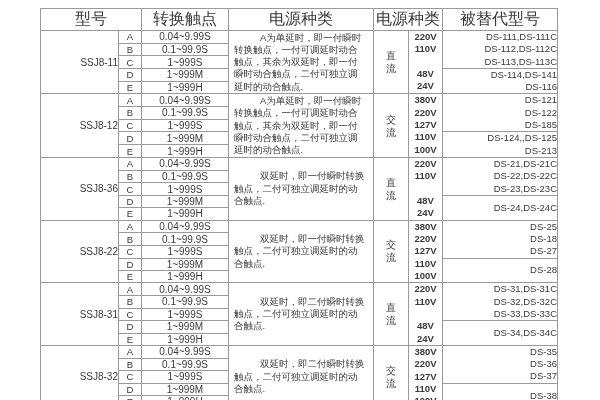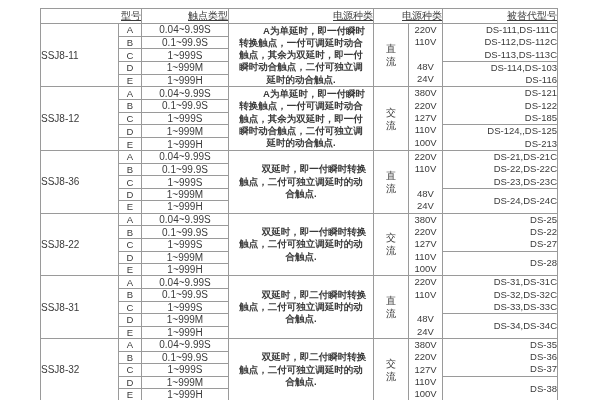--- a/index.html
+++ b/index.html
@@ -11,50 +11,50 @@
   .page{position:relative;width:600px;height:400px;overflow:hidden;background:#fff;}
   table.spec{
     position:absolute;left:40px;top:8px;width:517px;
     border-collapse:collapse;table-layout:fixed;
   }
   .spec th,.spec td{
     border:1px solid #9a9a9a;padding:0;overflow:hidden;white-space:nowrap;
   }
   .spec thead tr{height:14px;}
   .spec tbody tr{height:12.37px;}
-  .spec th{font-weight:normal;font-size:10px;text-align:right;color:#3a3a3a;text-decoration:underline;}
-  td.model{font-size:10px;text-align:left;vertical-align:middle;}
+  .spec th{font-weight:normal;font-size:16px;text-align:center;color:#3a3a3a;}
+  td.model{font-size:10px;text-align:right;vertical-align:middle;}
   td.letter{font-size:9.5px;text-align:center;vertical-align:middle;}
   td.delay{font-size:10px;text-align:center;vertical-align:middle;}
   td.contact{vertical-align:middle;}
-  .contact-text{font-size:9.5px;line-height:12.3px;padding:0 5px;text-align:center;font-weight:bold;}
+  .contact-text{font-size:9.5px;line-height:12.3px;padding:0 5px;text-align:left;}
   .contact-text div:first-child{text-indent:26px;}
   td.kind{vertical-align:middle;font-size:10px;text-align:center;line-height:13px;}
-  td.volt{vertical-align:top;font-size:9.5px;text-align:center;}
+  td.volt{vertical-align:top;font-size:9.5px;text-align:center;font-weight:bold;}
   .vline{height:12.33px;line-height:12.33px;}
   td.rep{vertical-align:middle;font-size:9.5px;text-align:right;line-height:12.3px;}
 </style>
 </head>
 <body>
 
 <div class="page">
   <table class="spec">
     <colgroup>
       <col style="width:78px">
         <col style="width:23px">
         <col style="width:87px">
       <col style="width:145px">
         <col style="width:35px">
         <col style="width:34px">
       <col style="width:115px">
     </colgroup>
     <thead>
       <tr>
         <th colspan="2">型号</th>
-        <th>触点类型</th>
+        <th>转换触点</th>
         <th>电源种类</th>
         <th colspan="2">电源种类</th>
         <th>被替代型号</th>
       </tr>
     </thead>
     <tbody>
         <tr>
           <td class="model" rowspan="5">SSJ8-11</td>
           <td class="letter">A</td>
           <td class="delay">0.04~9.99S</td>
@@ -89,21 +89,21 @@
           <td class="delay">0.1~99.9S</td>
         </tr>
         <tr>
           <td class="letter">C</td>
           <td class="delay">1~999S</td>
         </tr>
         <tr>
           <td class="letter">D</td>
           <td class="delay">1~999M</td>
           <td class="rep" rowspan="2">
-            <div>DS-114,DS-103</div>
+            <div>DS-114,DS-141</div>
             <div>DS-116</div>
           </td>
         </tr>
         <tr>
           <td class="letter">E</td>
           <td class="delay">1~999H</td>
         </tr>
         <tr>
           <td class="model" rowspan="5">SSJ8-12</td>
           <td class="letter">A</td>
@@ -218,21 +218,21 @@
           </td>
           <td class="volt" rowspan="5">
             <div class="vline">380V</div>
             <div class="vline">220V</div>
             <div class="vline">127V</div>
             <div class="vline">110V</div>
             <div class="vline">100V</div>
           </td>
           <td class="rep" rowspan="3">
             <div>DS-25</div>
-            <div>DS-22</div>
+            <div>DS-18</div>
             <div>DS-27</div>
           </td>
         </tr>
         <tr>
           <td class="letter">B</td>
           <td class="delay">0.1~99.9S</td>
         </tr>
         <tr>
           <td class="letter">C</td>
           <td class="delay">1~999S</td>

